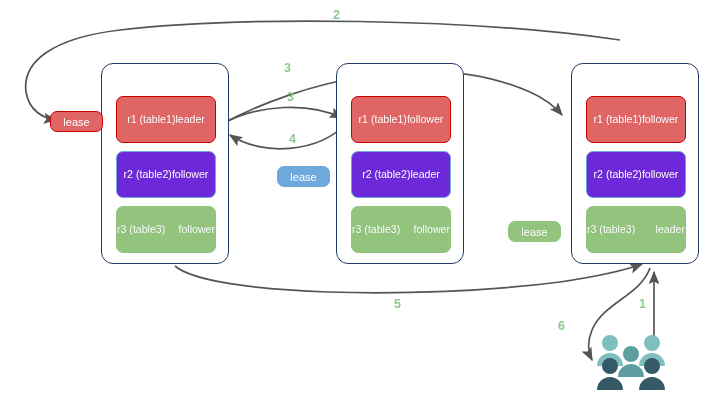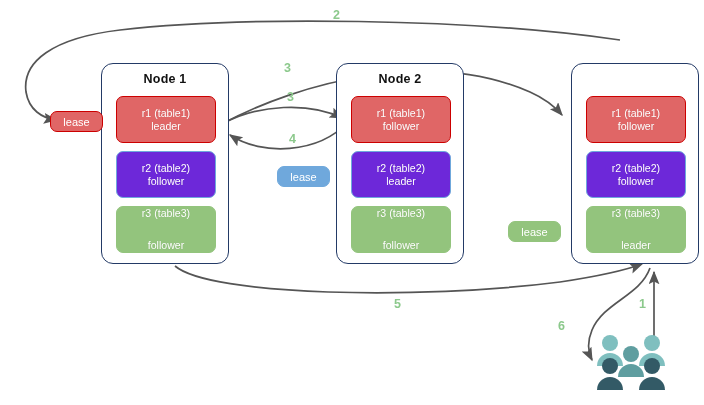--- a/index.html
+++ b/index.html
@@ -33,21 +33,21 @@
     letter-spacing:.2px;
   }
   .replica{
     position:absolute;
     box-sizing:border-box;
     left:14px;
     width:100px;
     height:47px;
     border-radius:7px;
     display:flex;
-    flex-direction:column;
+    flex-direction:row;
     align-items:center;
     justify-content:center;
     color:#ffffff;
     font-size:10.6px;
     line-height:13px;
     text-align:center;
     text-shadow:0 0 1px rgba(0,0,0,.12);
   }
   .replica .l2{display:block;}
   .r-red  {background:#e06666;border:1.4px solid #cc0000;}
@@ -103,37 +103,35 @@
     <path d="M 348,122 C 318,154 262,156 230,135" fill="none" stroke="#555555" stroke-width="1.7" marker-end="url(#ah)"></path>
 
     <path d="M 175,266 C 210,296 420,300 560,282 C 600,276 626,270 642,264" fill="none" stroke="#555555" stroke-width="1.7" marker-end="url(#ah)"></path>
 
     <path d="M 654,348 L 654,272" fill="none" stroke="#555555" stroke-width="1.7" marker-end="url(#ah)"></path>
 
     <path d="M 650,268 C 640,296 604,302 592,330 C 587,342 588,352 592,360" fill="none" stroke="#555555" stroke-width="1.7" marker-end="url(#ah)"></path>
   </svg>
 
   <div class="node" style="left:101px;top:63px;width:128px;height:201px;">
-    <div class="node-title">Node 1</div>
     <div class="replica r-red" style="top:32px;">
       <span>r1 (table1)</span>
       <span class="l2">leader</span>
     </div>
     <div class="replica r-blue" style="top:87px;">
       <span>r2 (table2)</span>
       <span class="l2">follower</span>
     </div>
     <div class="replica r-green" style="top:142px;">
       <span>r3 (table3)</span>
       <span class="l2">follower</span>
     </div>
   </div>
 
   <div class="node" style="left:336px;top:63px;width:128px;height:201px;">
-    <div class="node-title">Node 2</div>
     <div class="replica r-red" style="top:32px;">
       <span>r1 (table1)</span>
       <span class="l2">follower</span>
     </div>
     <div class="replica r-blue" style="top:87px;">
       <span>r2 (table2)</span>
       <span class="l2">leader</span>
     </div>
     <div class="replica r-green" style="top:142px;">
       <span>r3 (table3)</span>

